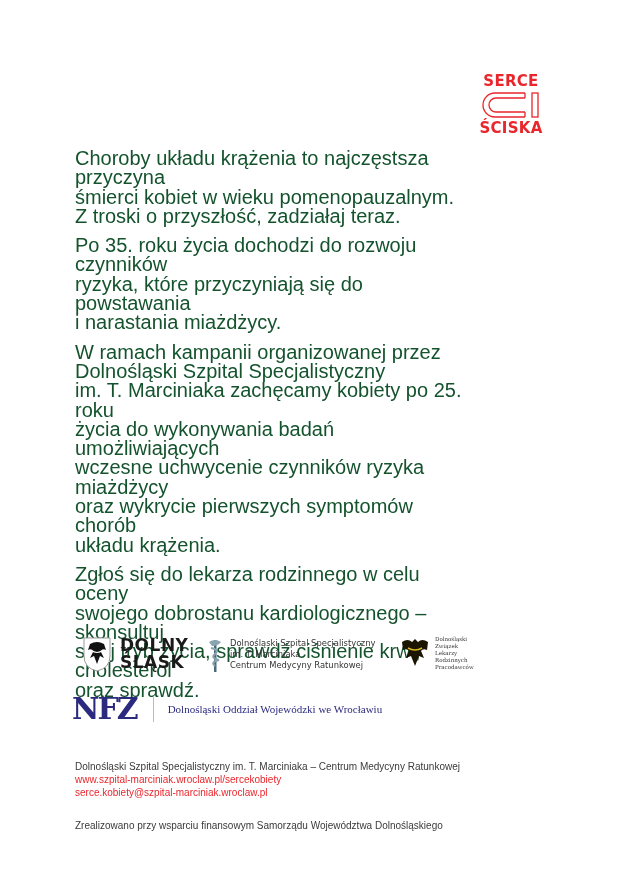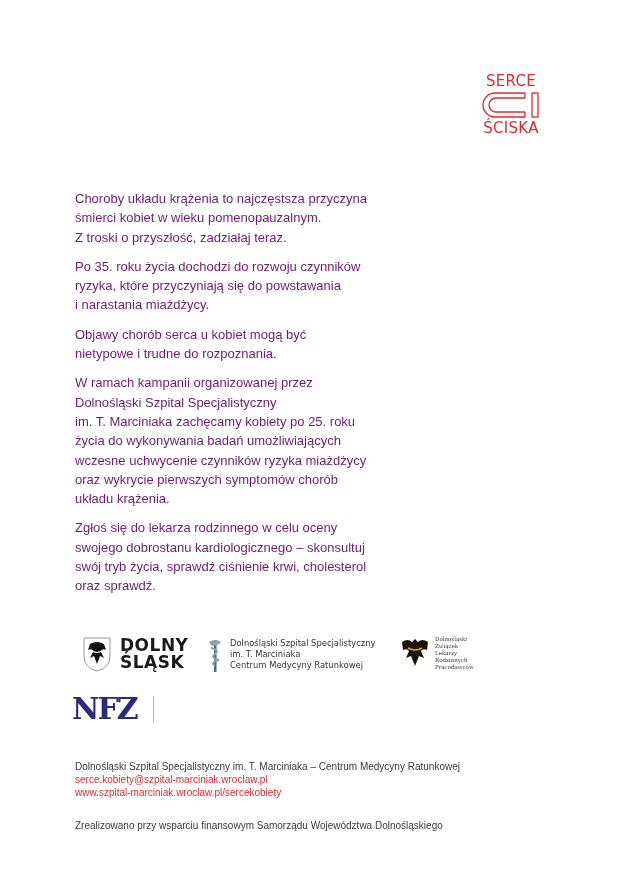--- a/index.html
+++ b/index.html
@@ -1,22 +1,22 @@
 <!DOCTYPE html>
 <html><head>
 <meta charset="utf-8">
 <style>
   html, body { margin: 0; padding: 0; background: #ffffff; }
   body { width: 620px; height: 875px; position: relative; overflow: hidden;
          font-family: "Liberation Sans", sans-serif; color: #3a3a3a; }
   .logo-serce { position: absolute; left: 474px; top: 74px; width: 74px; height: 70px; }
-  .logo-serce .word { font-family: "DejaVu Sans", sans-serif; font-weight: normal; color: #e8262c;
+  .logo-serce .word { font-family: "DejaVu Sans", sans-serif; font-weight: bold; color: #e8262c;
                       font-size: 15px; letter-spacing: 0.3px; line-height: 15px; text-align: center; }
   .logo-serce .mid { height: 32px; display: flex; justify-content: center; align-items: center; }
-  .main-text { position: absolute; left: 75px; top: 149px; width: 400px; font-size: 13px; line-height: 19.3px; color: #701a75; margin-top: 40px; }
+  .main-text { position: absolute; left: 75px; top: 149px; width: 400px; font-size: 20px; line-height: 19.3px; color: #14532d; }
   .main-text p { margin: 0 0 10px 0; white-space: pre-line; }
   .logos-row1 { position: absolute; left: 74px; top: 636px; width: 420px; height: 44px; }
   .logos-row2 { position: absolute; left: 72px; top: 690px; width: 430px; height: 44px; }
   .abs { position: absolute; }
   .dolny { left: 8px; top: 0; display: flex; align-items: center; gap: 8px; }
   .dolny .txt { font-family: "DejaVu Sans", sans-serif; font-weight: bold; font-size: 17px; line-height: 17px; color: #1a1a1a; letter-spacing: 0.5px; }
   .hosp { left: 132px; top: 2px; display: flex; align-items: flex-start; gap: 6px; }
   .hosp .txt { font-family: "DejaVu Sans", sans-serif; font-size: 8.4px; line-height: 11px; color: #333; white-space: pre-line; }
   .dzl { left: 326px; top: 0; display: flex; align-items: flex-start; gap: 5px; }
   .dzl .txt { font-family: "DejaVu Serif", serif; font-size: 5.5px; line-height: 7px; color: #333; white-space: pre-line; }
@@ -46,22 +46,20 @@
   <div class="word">ŚCISKA</div>
 </div>
 
 <div class="main-text">
   <p>Choroby układu krążenia to najczęstsza przyczyna
 śmierci kobiet w wieku pomenopauzalnym.
 Z troski o przyszłość, zadziałaj teraz.</p>
   <p>Po 35. roku życia dochodzi do rozwoju czynników
 ryzyka, które przyczyniają się do powstawania
 i narastania miażdżycy.</p>
-  <p>Objawy chorób serca u kobiet mogą być
-nietypowe i trudne do rozpoznania.</p>
   <p>W ramach kampanii organizowanej przez
 Dolnośląski Szpital Specjalistyczny
 im. T. Marciniaka zachęcamy kobiety po 25. roku
 życia do wykonywania badań umożliwiających
 wczesne uchwycenie czynników ryzyka miażdżycy
 oraz wykrycie pierwszych symptomów chorób
 układu krążenia.</p>
   <p>Zgłoś się do lekarza rodzinnego w celu oceny
 swojego dobrostanu kardiologicznego – skonsultuj
 swój tryb życia, sprawdź ciśnienie krwi, cholesterol
@@ -101,23 +99,24 @@
 Rodzinnych
 Pracodawców</div>
   </div>
 </div>
 
 <div class="logos-row2">
   <div class="abs nfz">
     <div class="mark">NFZ</div>
     <div class="sep"></div>
     <div class="names">
+      <div class="t2">Dolnośląski Oddział Wojewódzki we Wrocławiu</div>
     </div>
   </div>
 </div>
 
 <div class="footer">
   <div>Dolnośląski Szpital Specjalistyczny im. T. Marciniaka – Centrum Medycyny Ratunkowej</div>
+  <div class="red">www.szpital-marciniak.wroclaw.pl/sercekobiety</div>
   <div class="red">serce.kobiety@szpital-marciniak.wroclaw.pl</div>
-  <div class="red">www.szpital-marciniak.wroclaw.pl/sercekobiety</div>
 </div>
 
 <div class="bottom-note">Zrealizowano przy wsparciu finansowym Samorządu Województwa Dolnośląskiego</div>
 
 </body></html>

